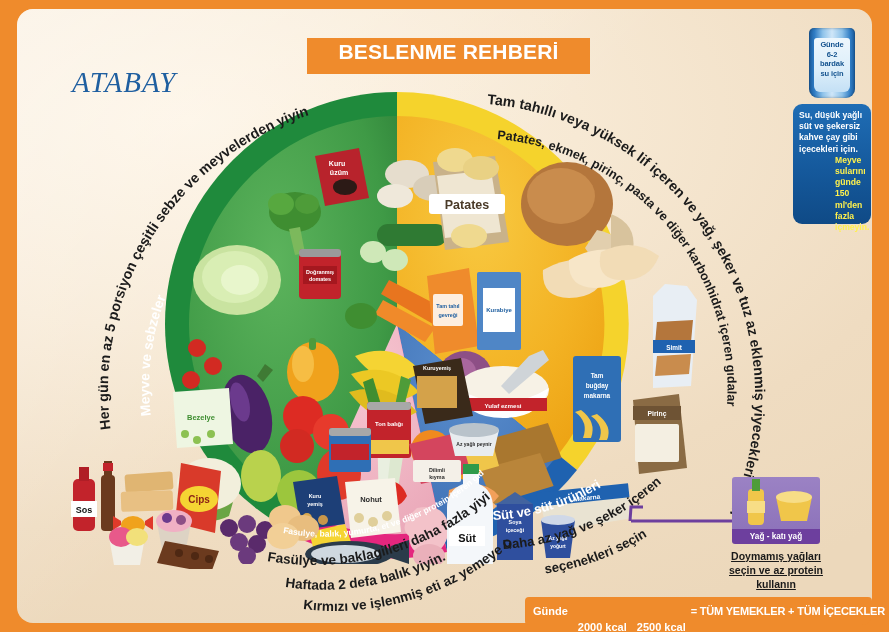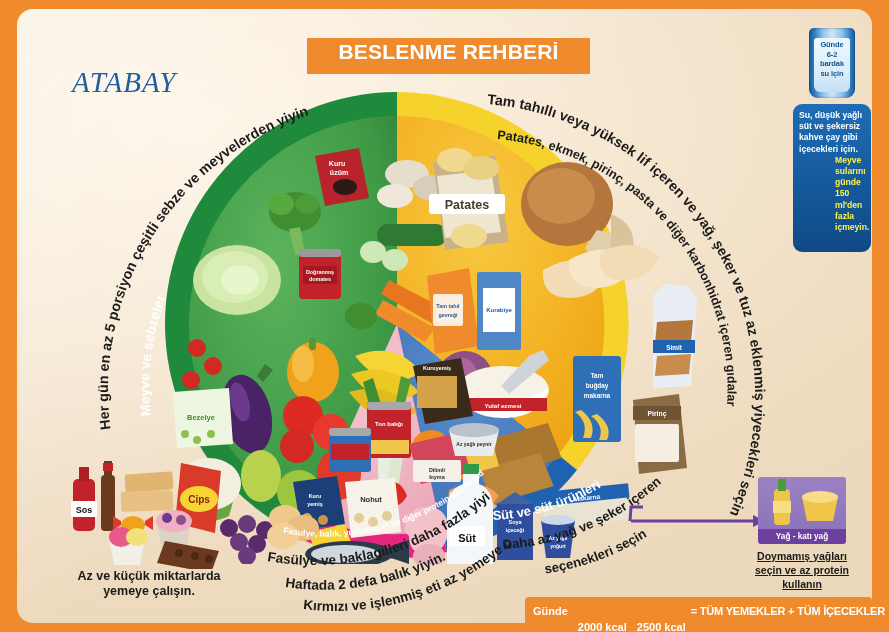--- a/index.html
+++ b/index.html
@@ -85,21 +85,21 @@
     border-radius:3px 3px 6px 6px;
     background: linear-gradient(180deg,#eef7fd 0%,#dceefa 60%,#c4e0f5 100%);
   }
   .glass-text {
     position:absolute; left:6px; top:18px; width:40px;
     text-align:center; font-size:7.5px; font-weight:bold; color:#14538f;
     line-height:9.6px; letter-spacing:-.1px;
   }
   .info-box {
     position:absolute; left:793px; top:104px;
-    width:78px; height:148px;
+    width:78px; height:120px;
     background: linear-gradient(180deg,#1f6db5 0%,#15599c 55%,#0f4a86 100%);
     border-radius: 9px;
     z-index: 34;
     padding: 6px 5px 4px 6px;
   }
   .info-box p {
     font-size: 8.6px; line-height: 11.2px;
     font-weight: bold; color:#ffffff;
   }
   .info-box p.hl { color:#fff14d;padding-left:36px; }
@@ -110,21 +110,21 @@
 
   
   .treats { position:absolute; left:32px; top:440px; width:195px; height:150px; z-index:28; }
   .treat-cap {
     position:absolute; left:0; top:120px; width:200px;
     text-align:center; font-size:12.5px; font-weight:bold;
     color:#1a1a1a; line-height:15px;
   }
 
   
-  .fatbox { position:absolute; left:741px; top:468px; width:111px; height:70px; z-index:28; }
+  .fatbox { position:absolute; left:715px; top:468px; width:111px; height:70px; z-index:28; }
   .fat-img {
     position:absolute; left:0; top:0; width:88px; height:52px;
     background: linear-gradient(180deg,#9b82c4 0%,#8e74bb 100%);
     border-radius:3px 3px 0 0;
   }
   .fat-label {
     position:absolute; left:0; top:52px; width:88px; height:15px;
     background:#6d3f9e; color:#ffffff;
     font-size:8.2px; font-weight:bold; text-align:center; line-height:15px;
     border-radius:0 0 3px 3px;
@@ -554,24 +554,20 @@
           <ellipse cx="72" cy="88" rx="12" ry="10" fill="#e8598a"></ellipse>
           <ellipse cx="88" cy="88" rx="11" ry="9" fill="#f2e07a"></ellipse>
         </g>
         <g>
           <path d="M116 92 l54 10 l-8 22 l-54 -10z" fill="#6b3a1e"></path>
           <circle cx="130" cy="104" r="4" fill="#4e2813"></circle>
             <circle cx="146" cy="107" r="4" fill="#4e2813"></circle>
           <circle cx="160" cy="110" r="4" fill="#4e2813"></circle>
         </g>
       </svg>
-      <div class="treat-cap">
-        <div>Az ve küçük miktarlarda</div>
-        <div>yemeye çalışın.</div>
-      </div>
     </div>
 
     <div class="fatbox">
       <div class="fat-img">
         <svg width="88" height="52" viewBox="0 0 88 52">
           <g>
             <rect x="16" y="12" width="16" height="36" rx="4" fill="#f0c64a"></rect>
             <rect x="20" y="2" width="8" height="12" fill="#4e9c39"></rect>
             <rect x="15" y="24" width="18" height="12" fill="#f7dd86"></rect>
           </g>

